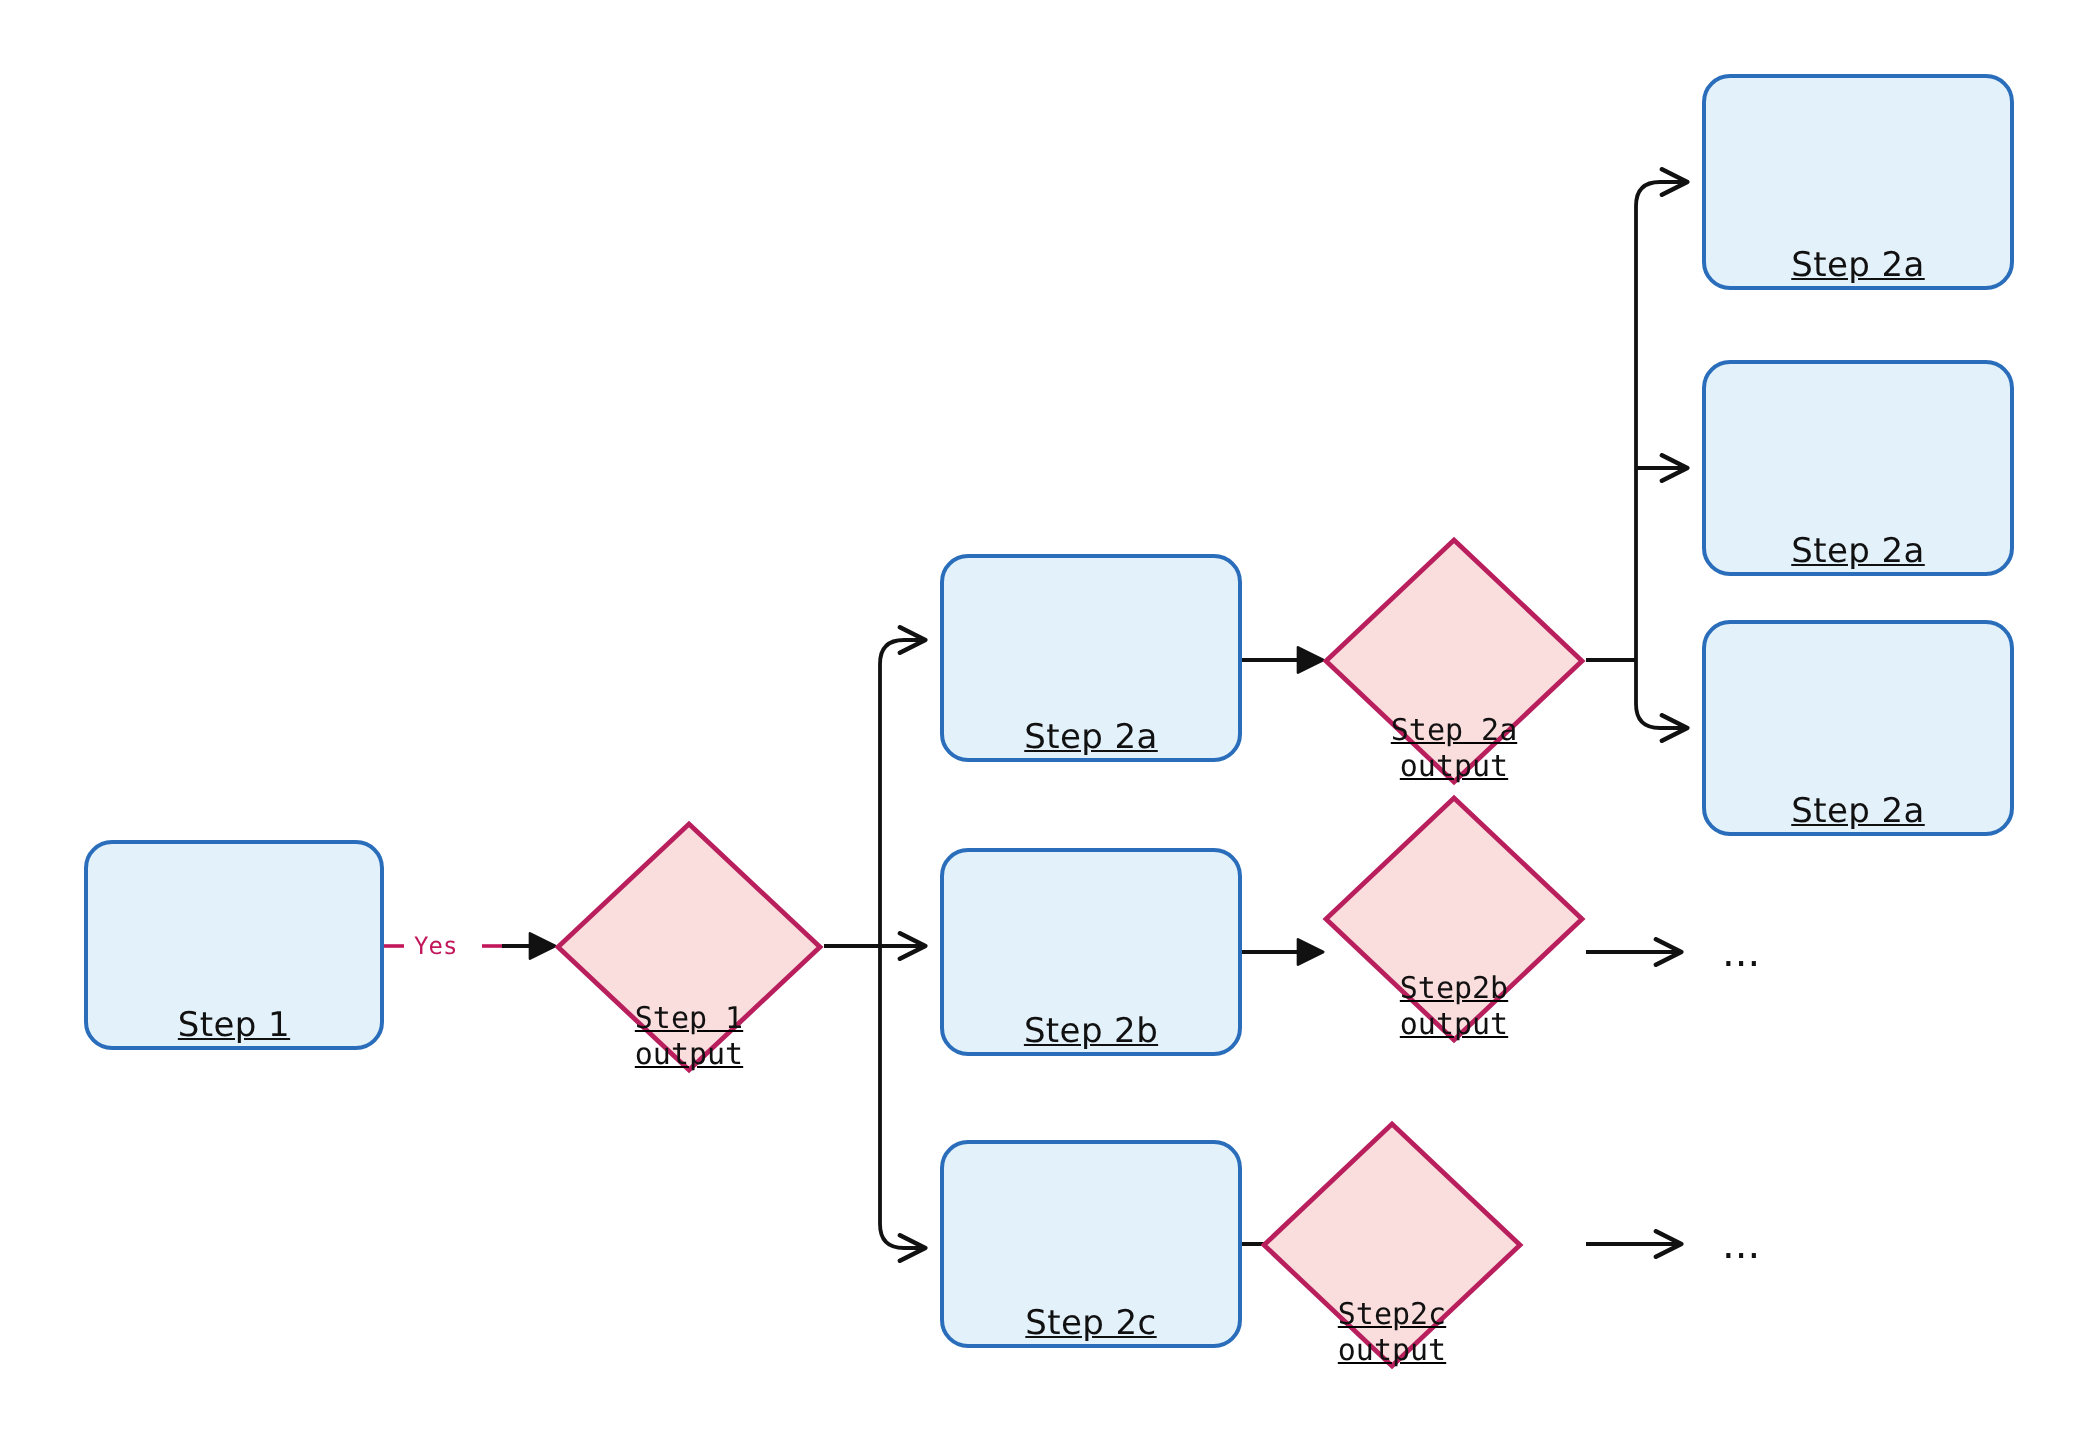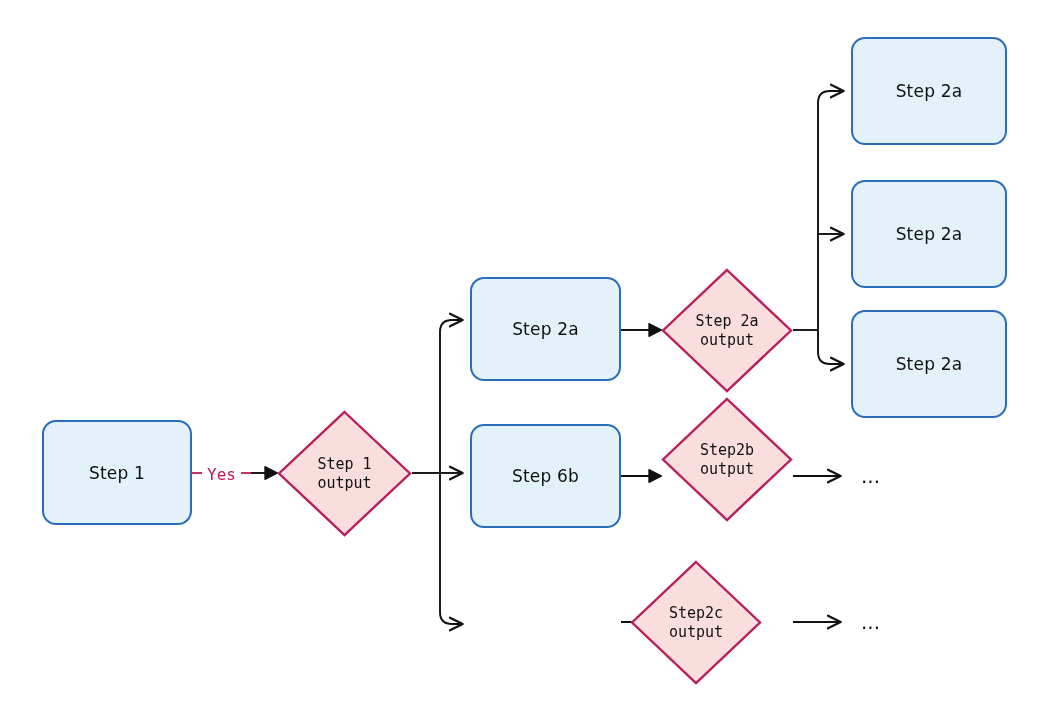--- a/index.html
+++ b/index.html
@@ -23,23 +23,24 @@
     left: 0;
     top: 0;
     width: 1044px;
     height: 715px;
     pointer-events: none;
   }
   .node {
     position: absolute;
     box-sizing: border-box;
     display: flex;
-    align-items: center;
+    align-items: flex-end;
     justify-content: center;
     text-align: center;
+    text-decoration: underline;
   }
   .proc {
     border-radius: 14px;
     border: 2px solid #2a6ebb;
     background: #e3f1fb;
     color: #111111;
     font-family: "DejaVu Sans", sans-serif;
     font-size: 17px;
     letter-spacing: 0.2px;
   }
@@ -60,21 +61,21 @@
     z-index: 2;
     font-family: "DejaVu Sans Mono", monospace;
     font-size: 15px;
     line-height: 1.25;
     color: #111111;
     white-space: pre;
   }
   .edge-label {
     position: absolute;
     font-family: "DejaVu Sans Mono", monospace;
-    font-size: 16px;
+    font-size: 12px;
     color: #c2185b;
     white-space: pre;
     line-height: 1;
   }
   .ellipsis {
     position: absolute;
     font-family: "DejaVu Sans", sans-serif;
     font-size: 20px;
     color: #111111;
     line-height: 1;
@@ -121,23 +122,26 @@
 
   <div class="node proc" style="left:42px; top:420px; width:150px; height:105px;">
     <span class="label">Step 1</span>
   </div>
 
   <div class="node proc" style="left:470px; top:277px; width:151px; height:104px;">
     <span class="label">Step 2a</span>
   </div>
 
   <div class="node proc" style="left:470px; top:424px; width:151px; height:104px;">
-    <span class="label">Step 6b</span>
+    <span class="label">Step 2b</span>
   </div>
 
+  <div class="node proc" style="left:470px; top:570px; width:151px; height:104px;">
+    <span class="label">Step 2c</span>
+  </div>
 
   <div class="node proc" style="left:851px; top:37px; width:156px; height:108px;">
     <span class="label">Step 2a</span>
   </div>
 
   <div class="node proc" style="left:851px; top:180px; width:156px; height:108px;">
     <span class="label">Step 2a</span>
   </div>
 
   <div class="node proc" style="left:851px; top:310px; width:156px; height:108px;">

